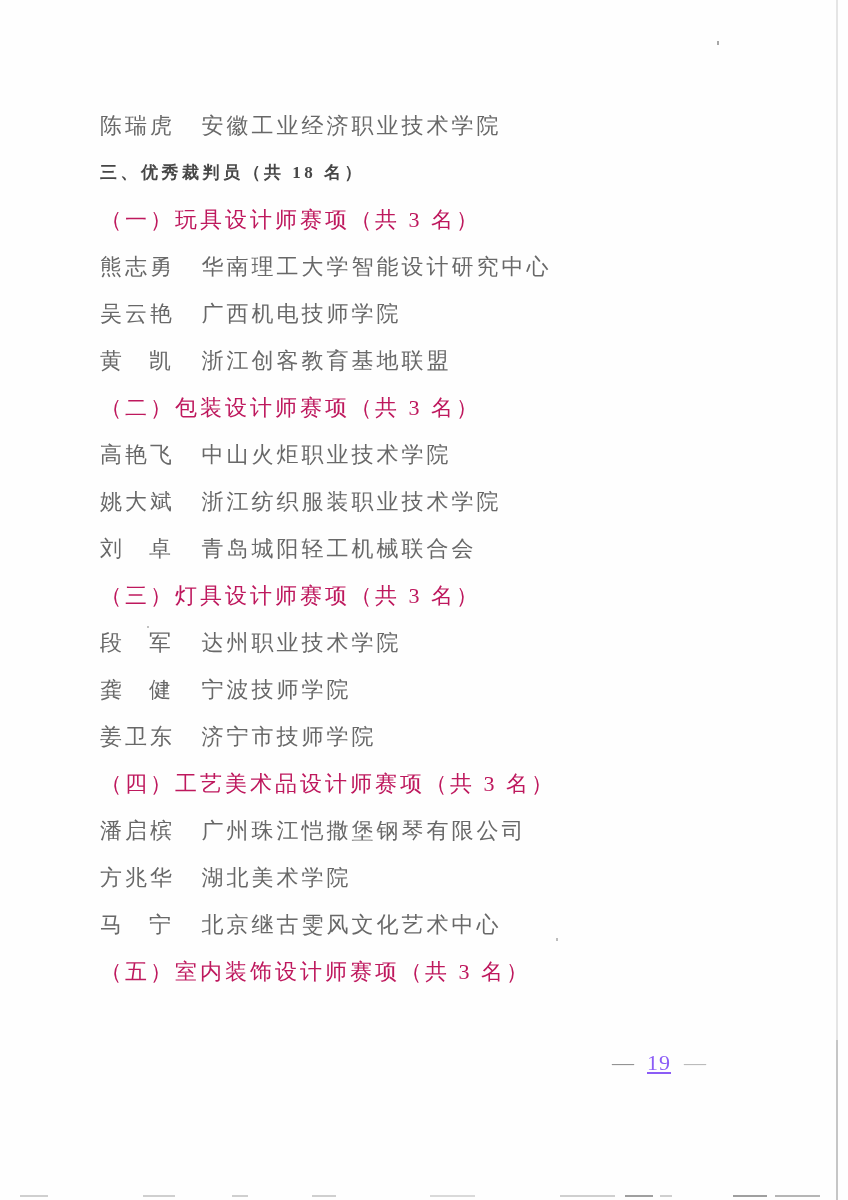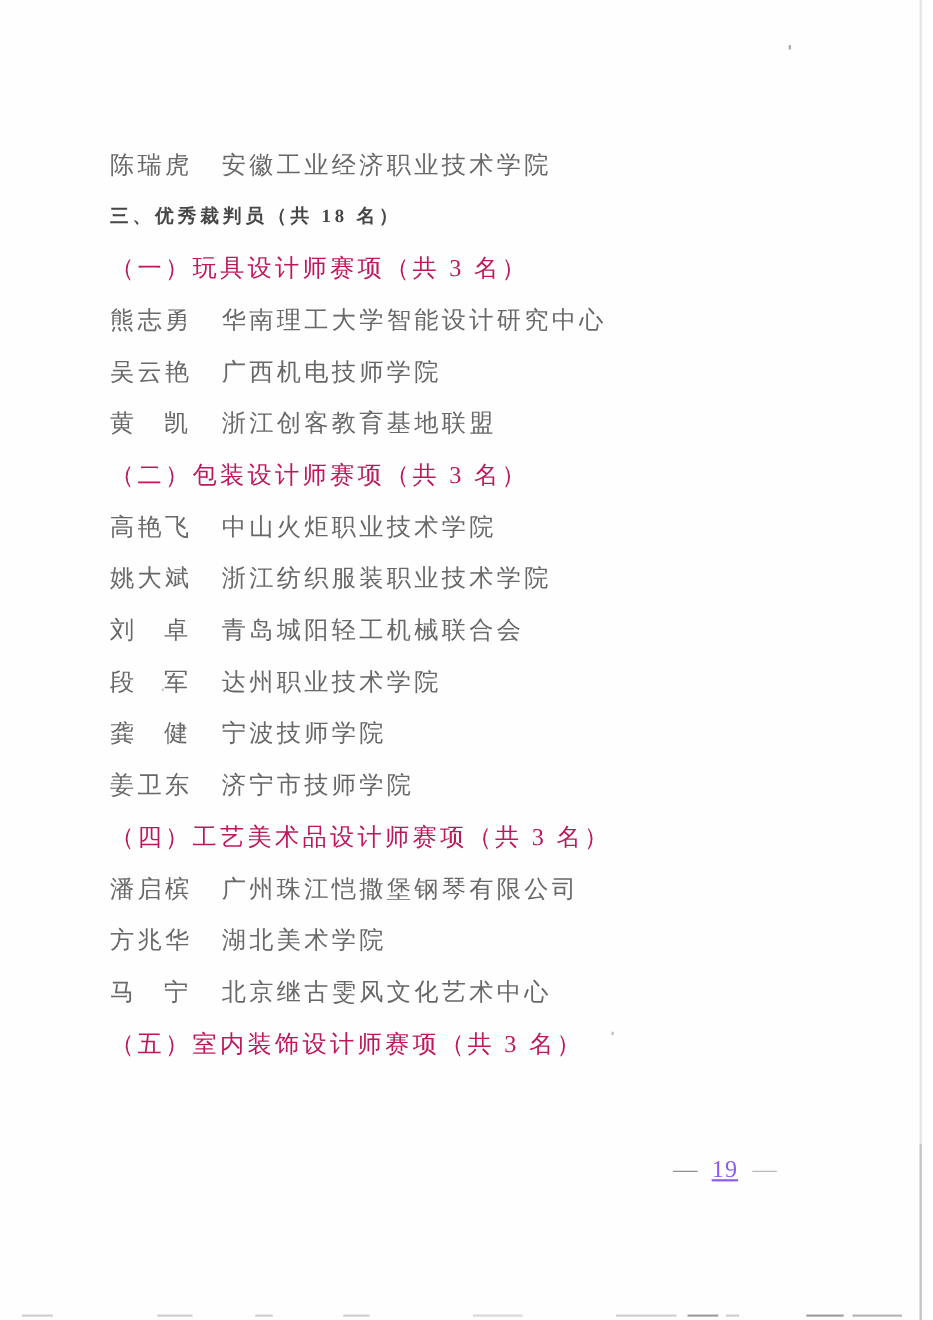--- a/index.html
+++ b/index.html
@@ -9,21 +9,21 @@
     position: relative;
     overflow: hidden;
     font-family: "Liberation Serif", "DejaVu Serif", serif;
   }
   .page {
     position: absolute; inset: 0;
     background: #fefefe;
   }
   .content {
     position: absolute;
-    left: 100px; top: 126px;
+    left: 100px; top: 102px;
     width: 660px;
     color: #686868;
   }
   .row {
     margin: 0; padding: 0;
     height: 47px; line-height: 47px;
     font-size: 22px;
     letter-spacing: 3px;
     white-space: nowrap;
   }
@@ -125,20 +125,21 @@
     </p>
     <p class="row entry">
       <span class="name">姚大斌</span>
       <span class="org">浙江纺织服装职业技术学院</span>
     </p>
     <p class="row entry">
       <span class="name">刘卓</span>
       <span class="org">青岛城阳轻工机械联合会</span>
     </p>
 
+    <p class="row sub-heading">（三）灯具设计师赛项（共 3 名）</p>
     <p class="row entry">
       <span class="name">段军</span>
       <span class="org">达州职业技术学院</span>
     </p>
     <p class="row entry">
       <span class="name">龚健</span>
       <span class="org">宁波技师学院</span>
     </p>
     <p class="row entry">
       <span class="name">姜卫东</span>

